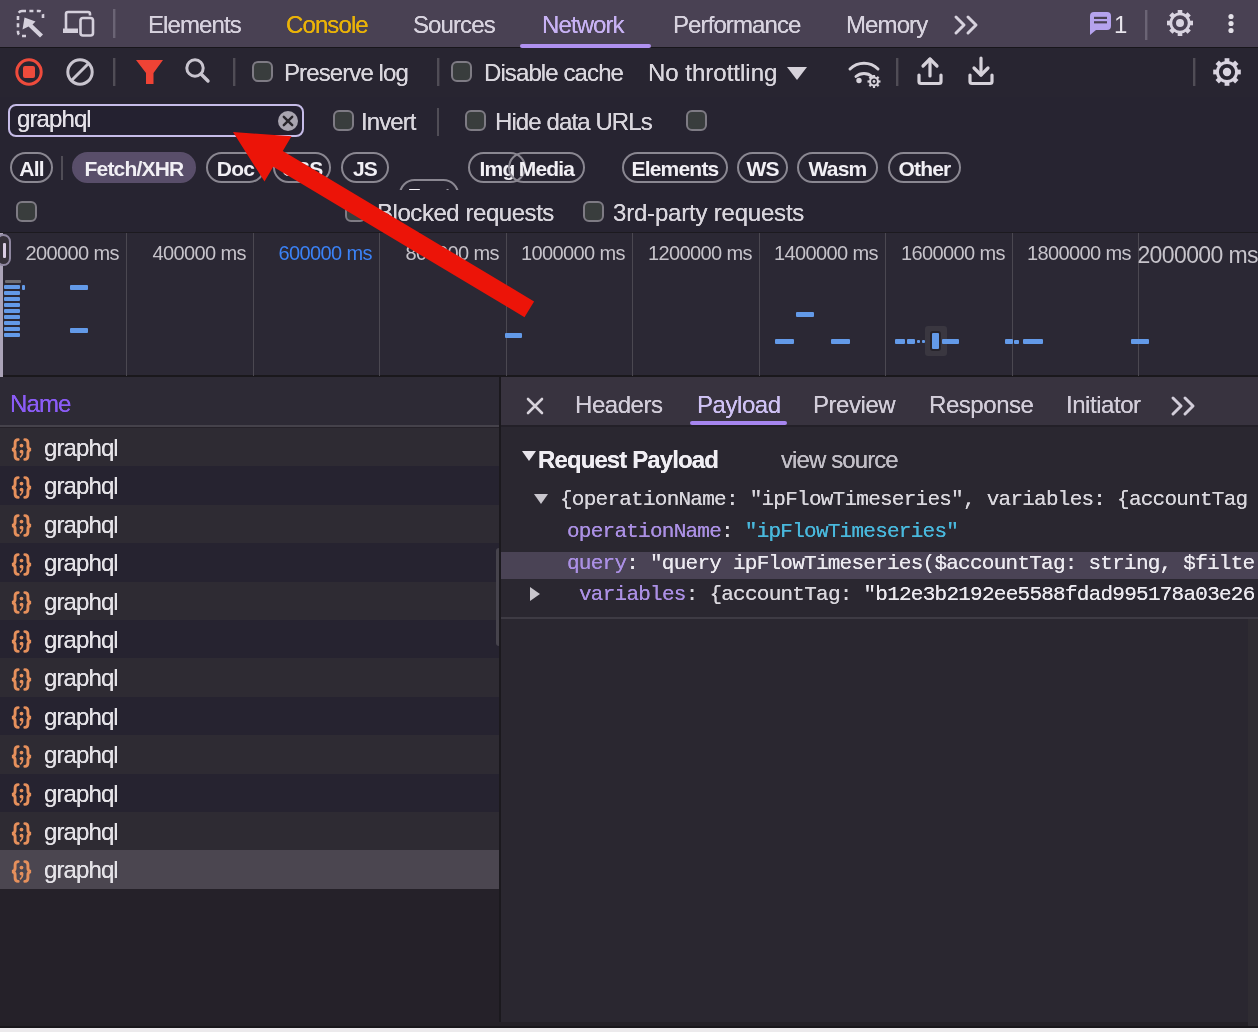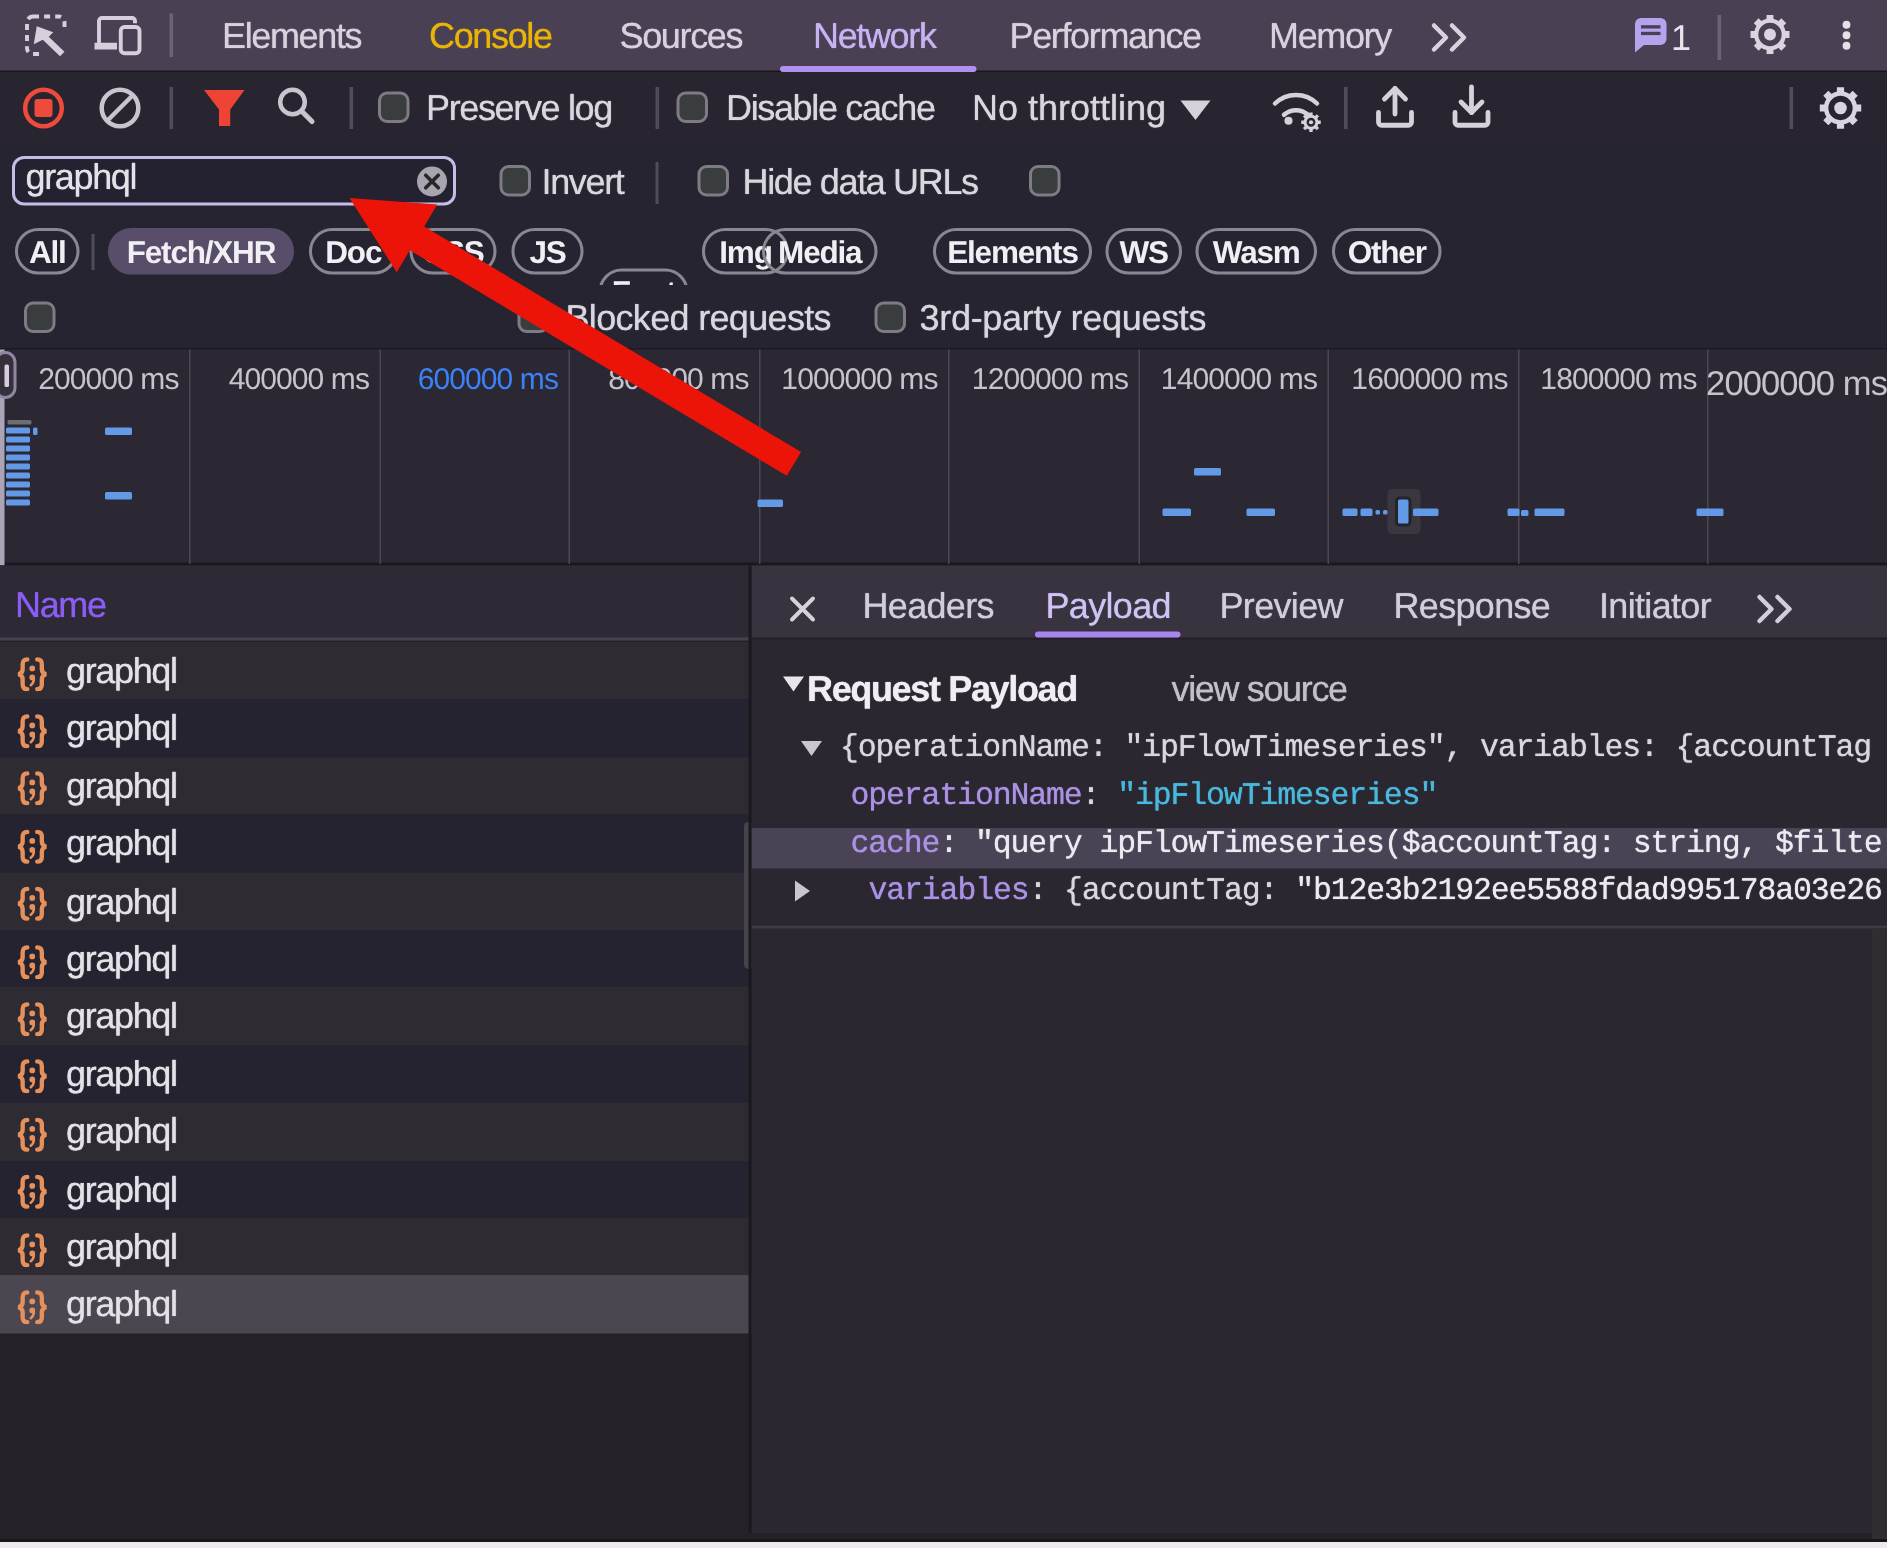--- a/index.html
+++ b/index.html
@@ -411,21 +411,21 @@
   </svg>
 
   <div class="abs" style="left:522px;top:451px;width:0;height:0;border-left:7.5px solid transparent;border-right:7.5px solid transparent;border-top:10px solid #e8e5ec;"></div>
   <div class="abs lbl" style="left:538px;top:446px;font-weight:bold;color:#f0eef3;">Request Payload</div>
   <div class="abs lbl" style="left:781px;top:446px;color:#c2bfc7;">view source</div>
 
   <div class="abs" style="left:501px;top:552px;width:757px;height:27px;background:#4a4355;"></div>
   <div class="abs" style="left:534px;top:494px;width:0;height:0;border-left:7.5px solid transparent;border-right:7.5px solid transparent;border-top:10px solid #c9c6cd;"></div>
   <div class="abs mono" style="left:560px;top:488px;color:#d9d7dd;">{operationName: "ipFlowTimeseries", variables: {accountTag</div>
   <div class="abs mono" style="left:567px;top:520px;"><span class="key">operationName</span><span style="color:#d9d7dd;">: </span><span class="str">"ipFlowTimeseries"</span></div>
-  <div class="abs mono" style="left:567px;top:552px;"><span class="key">cache</span><span style="color:#eceaf0;">: "query ipFlowTimeseries($accountTag: string, $filte</span></div>
+  <div class="abs mono" style="left:567px;top:552px;"><span class="key">query</span><span style="color:#eceaf0;">: "query ipFlowTimeseries($accountTag: string, $filte</span></div>
   <div class="abs" style="left:530px;top:587px;width:0;height:0;border-top:7.5px solid transparent;border-bottom:7.5px solid transparent;border-left:10px solid #c9c6cd;"></div>
   <div class="abs mono" style="left:579px;top:583px;"><span class="key">variables</span><span style="color:#d9d7dd;">: {accountTag: </span><span style="color:#eceaf0;">"b12e3b2192ee5588fdad995178a03e26</span></div>
   <div class="abs" style="left:501px;top:617px;width:757px;height:2px;background:#3e3b44;"></div>
 
   <div class="abs" style="left:499px;top:377px;width:2px;height:645px;background:#1b191e;"></div>
 
   <div class="abs" style="left:1248px;top:619px;width:10px;height:407px;background:#2f2c32;"></div>
 
   <div class="abs" style="left:0;top:1026px;width:1258px;height:2px;background:#19171b;"></div>
   <div class="abs" style="left:0;top:1028px;width:1258px;height:4px;background:#eceaec;"></div>

